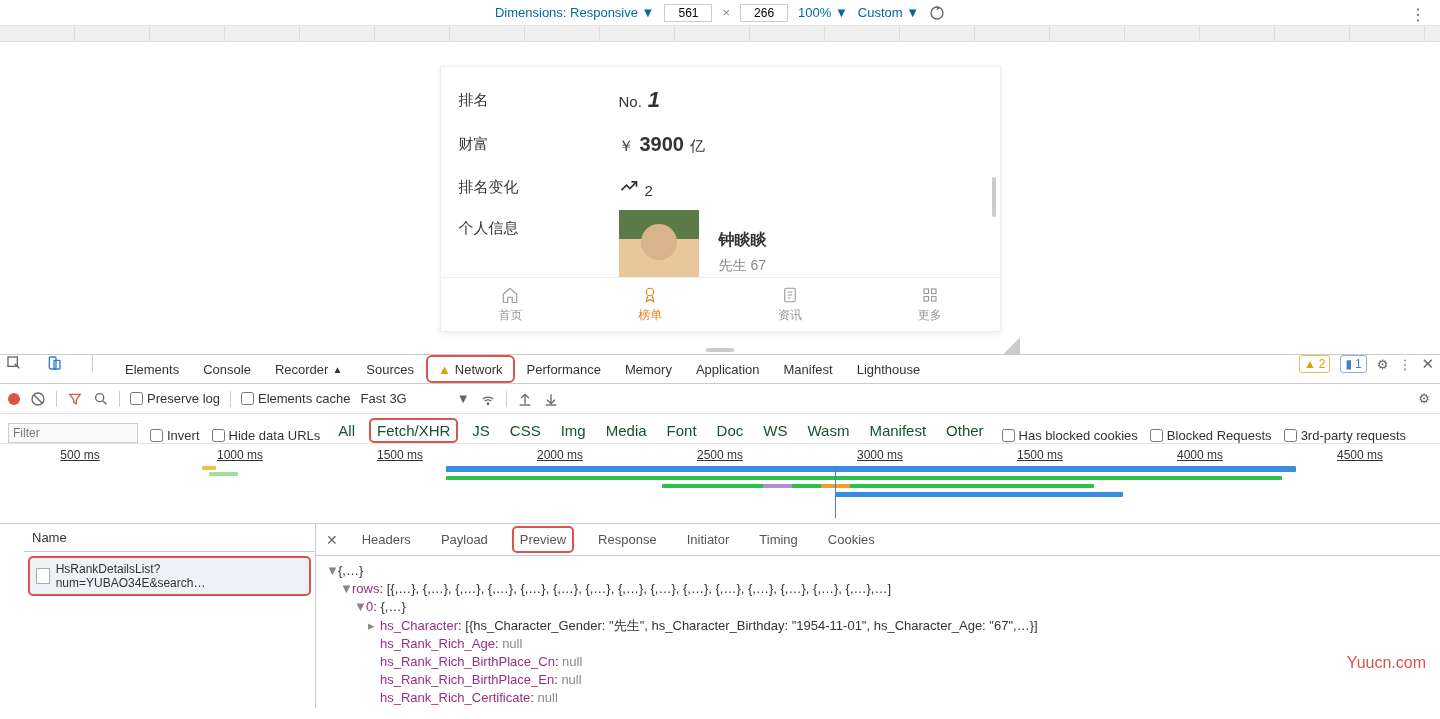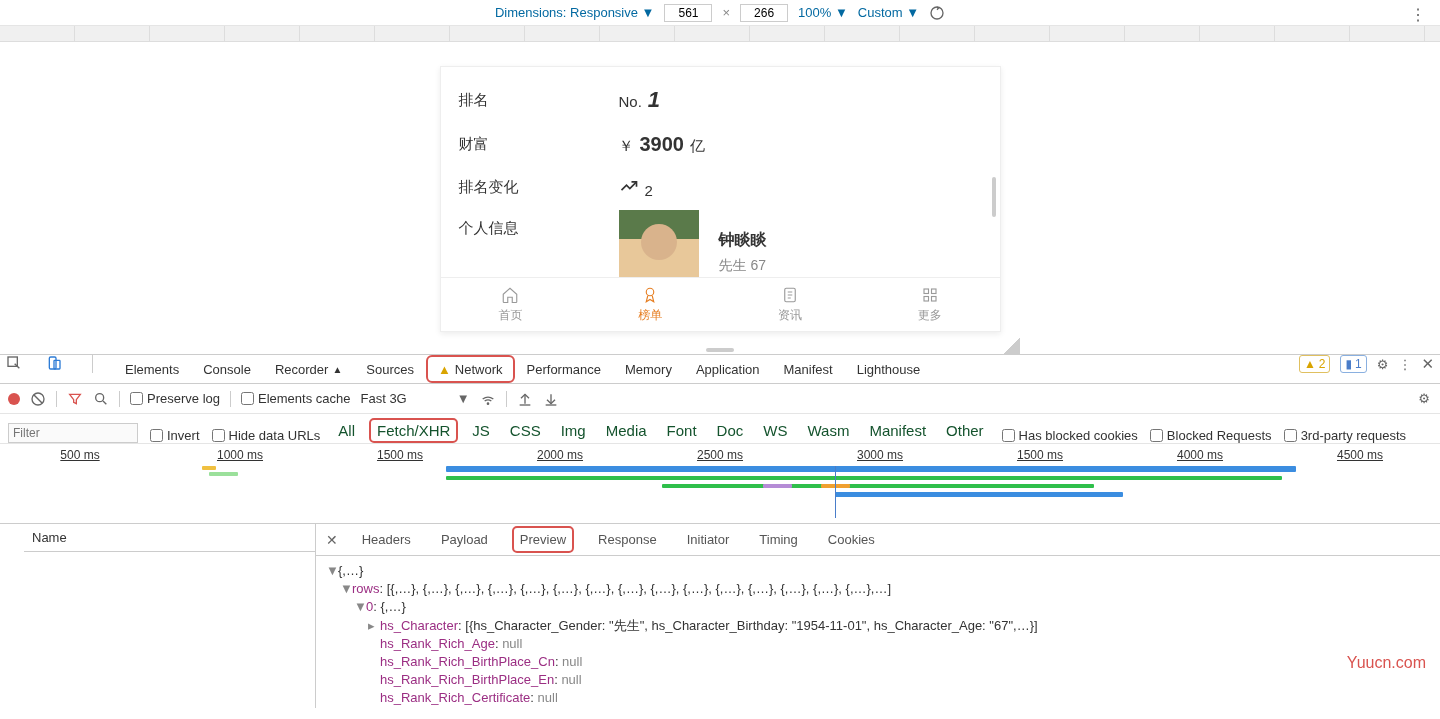--- a/index.html
+++ b/index.html
@@ -374,20 +374,24 @@
     <div class="bar" style="left:53%;width:2%;background:#b58cd6;top:18px"></div>
     <div class="bar" style="left:58%;width:20%;background:#3b8de0;top:26px;height:5px"></div>
     <div class="bar" style="left:57%;width:2%;background:#f0a030;top:18px"></div>
     <div class="marker" style="left:58%"></div>
   </div>
 </div>
 
 <div class="bottom">
   <div class="req-list">
     <div class="req-head">Name</div>
+    <div class="req-item">
+      <span class="doc-ic"></span>
+      <span>HsRankDetailsList?num=YUBAO34E&amp;search…</span>
+    </div>
   </div>
   <div class="detail">
     <div class="detail-tabs">
       <span class="x">✕</span>
       <div id="detail-tabs-holder" style="display:flex;gap:18px;align-items:center">
           <span class="dtab">Headers</span>
           <span class="dtab">Payload</span>
           <span class="dtab hi">Preview</span>
           <span class="dtab">Response</span>
           <span class="dtab">Initiator</span>

